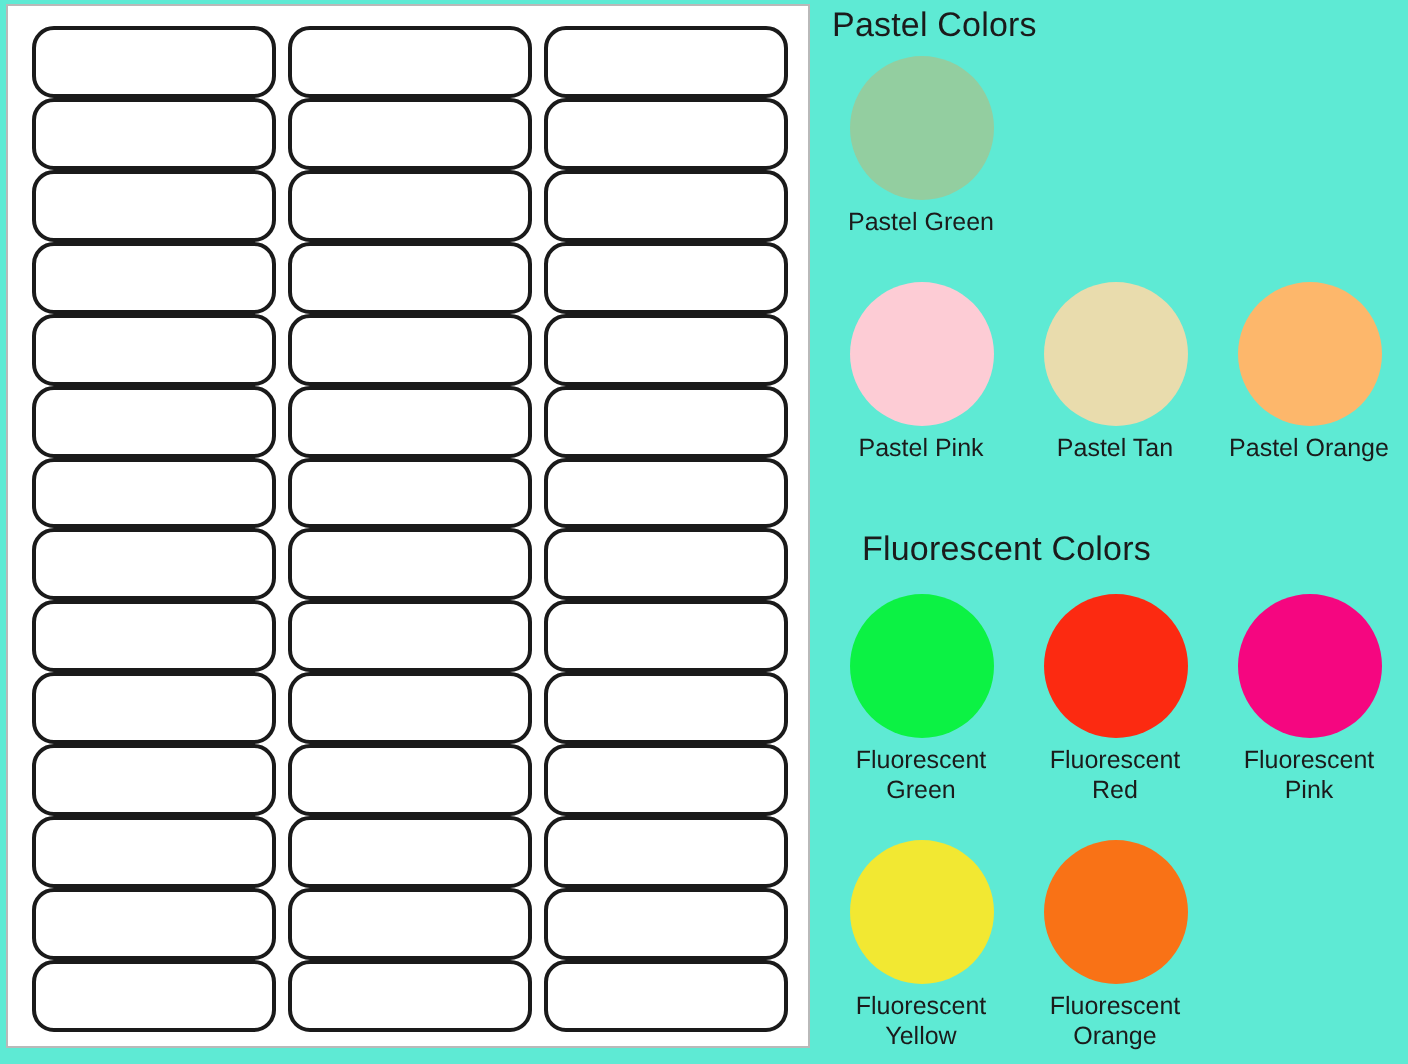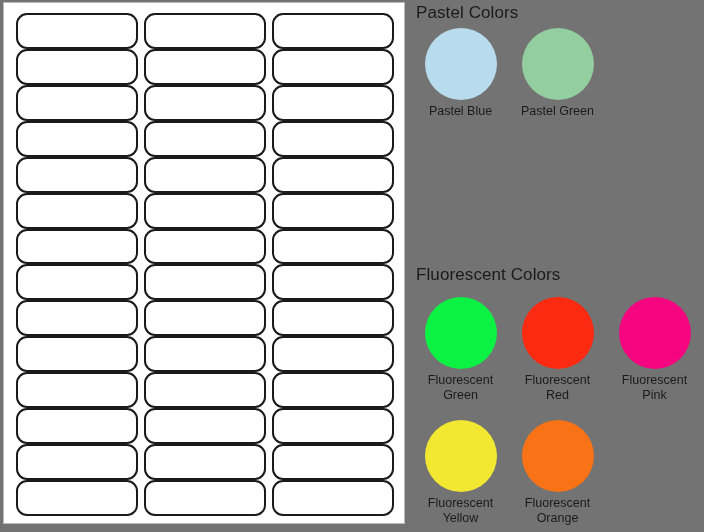--- a/index.html
+++ b/index.html
@@ -12,21 +12,21 @@
     height: 532px;
     overflow: hidden;
     font-family: "Liberation Sans", sans-serif;
     color: #000000;
   }
 
   #page {
     position: relative;
     width: 704px;
     height: 532px;
-    background: #737373;
+    background: #5eead4;
   }
 
   
   #label-sheet {
     position: absolute;
     left: 3px;
     top: 2px;
     width: 402px;
     height: 522px;
     border: 1px solid #b9b9b9;
@@ -62,21 +62,21 @@
   }
 
   .section-title {
     font-size: 17px;
     line-height: 20px;
     color: #1b1b1b;
     letter-spacing: 0.1px;
     white-space: nowrap;
   }
   #pastel-title { position: absolute; left: 4px; top: 3px; }
-  #fluorescent-title { position: absolute; left: 4px; top: 265px; }
+  #fluorescent-title { position: absolute; left: 19px; top: 265px; }
 
   .swatch-row {
     position: absolute;
     left: 0px;
     width: 292px;
     display: flex;
   }
   .swatch-item {
     width: 97px;
     display: flex;
@@ -164,29 +164,39 @@
         <div class="label-cell" style="border-color: rgb(26, 26, 26); background: rgb(255, 255, 255);"></div>
       </div>
   </div>
 
   <div id="colors-panel">
 
     <div id="pastel-title" class="section-title">Pastel Colors</div>
 
     <div id="pastel-row-1" class="swatch-row">
       <div class="swatch-item">
-        <div class="swatch-dot" style="background: rgb(184, 220, 238);"></div>
-        <div class="swatch-label">Pastel Blue</div>
-      </div>
-      <div class="swatch-item">
         <div class="swatch-dot" style="background: rgb(147, 206, 160);"></div>
         <div class="swatch-label">Pastel Green</div>
       </div>
     </div>
 
+    <div id="pastel-row-2" class="swatch-row">
+      <div class="swatch-item">
+        <div class="swatch-dot" style="background: rgb(253, 204, 213);"></div>
+        <div class="swatch-label">Pastel Pink</div>
+      </div>
+      <div class="swatch-item">
+        <div class="swatch-dot" style="background: rgb(233, 220, 173);"></div>
+        <div class="swatch-label">Pastel Tan</div>
+      </div>
+      <div class="swatch-item">
+        <div class="swatch-dot" style="background: rgb(253, 183, 107);"></div>
+        <div class="swatch-label">Pastel Orange</div>
+      </div>
+    </div>
 
     <div id="fluorescent-title" class="section-title">Fluorescent Colors</div>
 
     <div id="fluorescent-row-1" class="swatch-row">
       <div class="swatch-item">
         <div class="swatch-dot" style="background: rgb(12, 242, 68);"></div>
         <div class="swatch-label">Fluorescent
 Green</div>
       </div>
       <div class="swatch-item">

